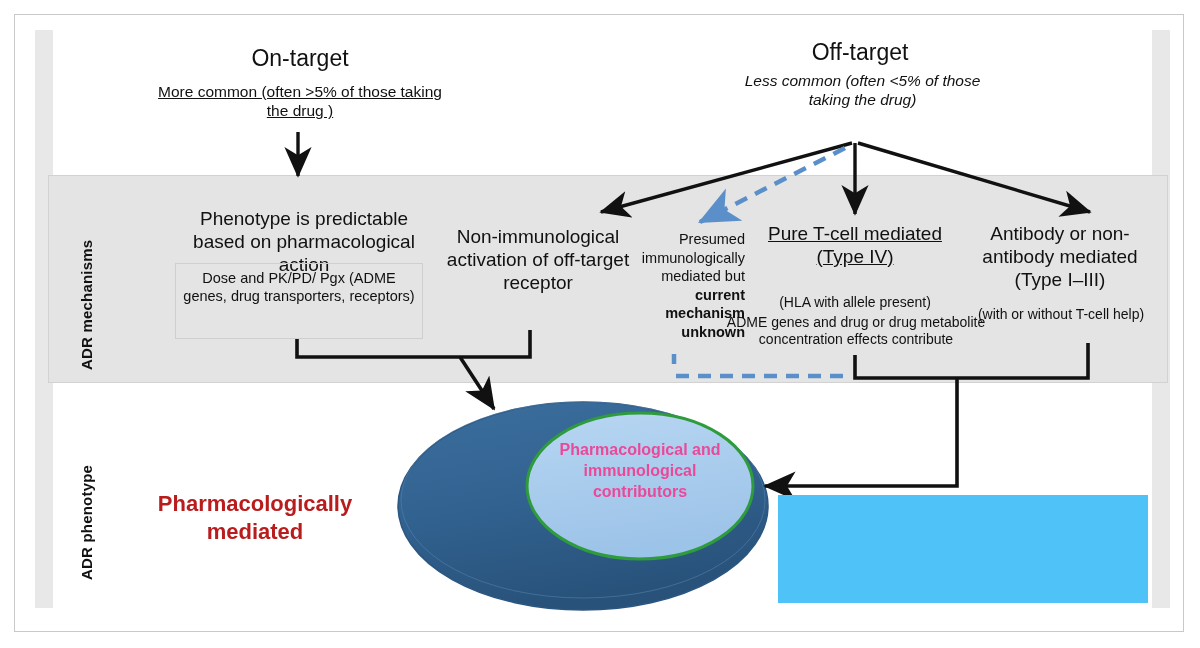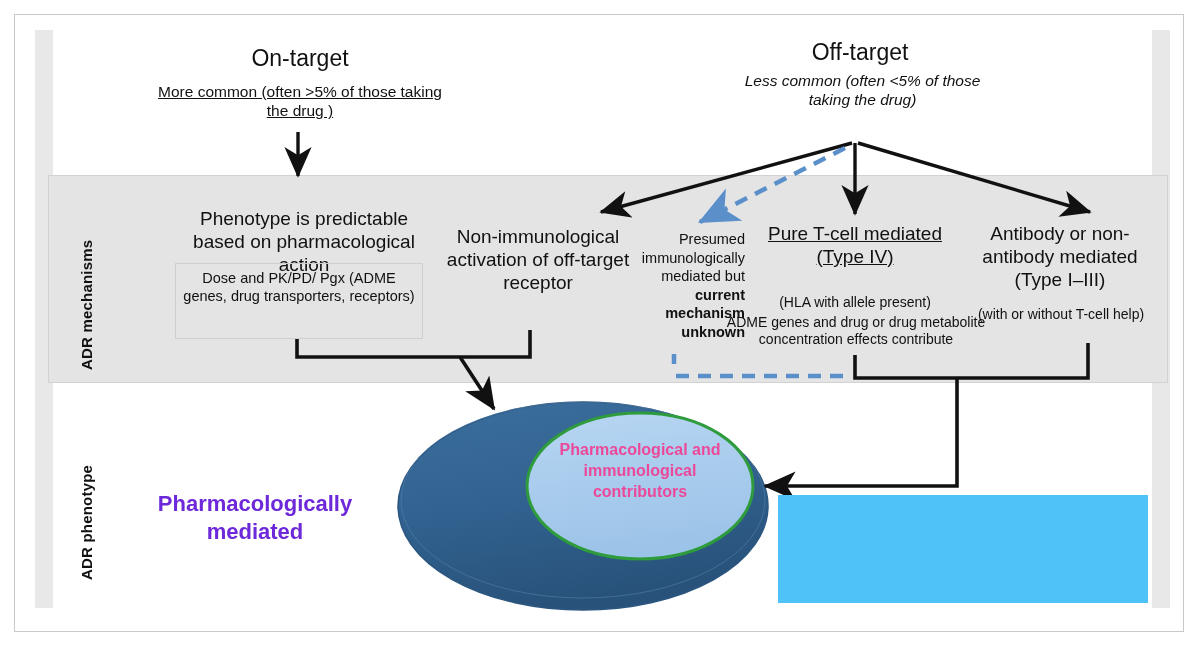--- a/index.html
+++ b/index.html
@@ -183,16 +183,16 @@
       <line x1="460" y1="357" x2="494" y2="409" marker-end="url(#ah)"></line>
     </g>
 
     <g stroke="#111" stroke-width="3.6" fill="none" stroke-linejoin="miter">
       <path d="M855 355 L855 378 L1088 378 L1088 343"></path>
       <path d="M957 378 L957 486 L765 486" marker-end="url(#ah)"></path>
     </g>
   </svg>
 
   <div class="txt" id="inner-text-top" style="left:545px;top:440px;width:190px;font-weight:bold;font-size:16px;line-height:1.3;color:#ec4899;">Pharmacological and immunological contributors</div>
-  <div class="txt" id="pharm-mediated-top" style="left:110px;top:490px;width:290px;font-weight:bold;font-size:22px;line-height:1.25;color:#6d28d9;">Pharmacologically mediated</div>
+  <div class="txt" id="pharm-mediated-top" style="left:110px;top:490px;width:290px;font-weight:bold;font-size:22px;line-height:1.25;color:#b91c1c;">Pharmacologically mediated</div>
   <div class="cyan-box" style="left:778px;top:495px;width:370px;height:108px;"></div>
 
 </div>
 
 </body></html>

